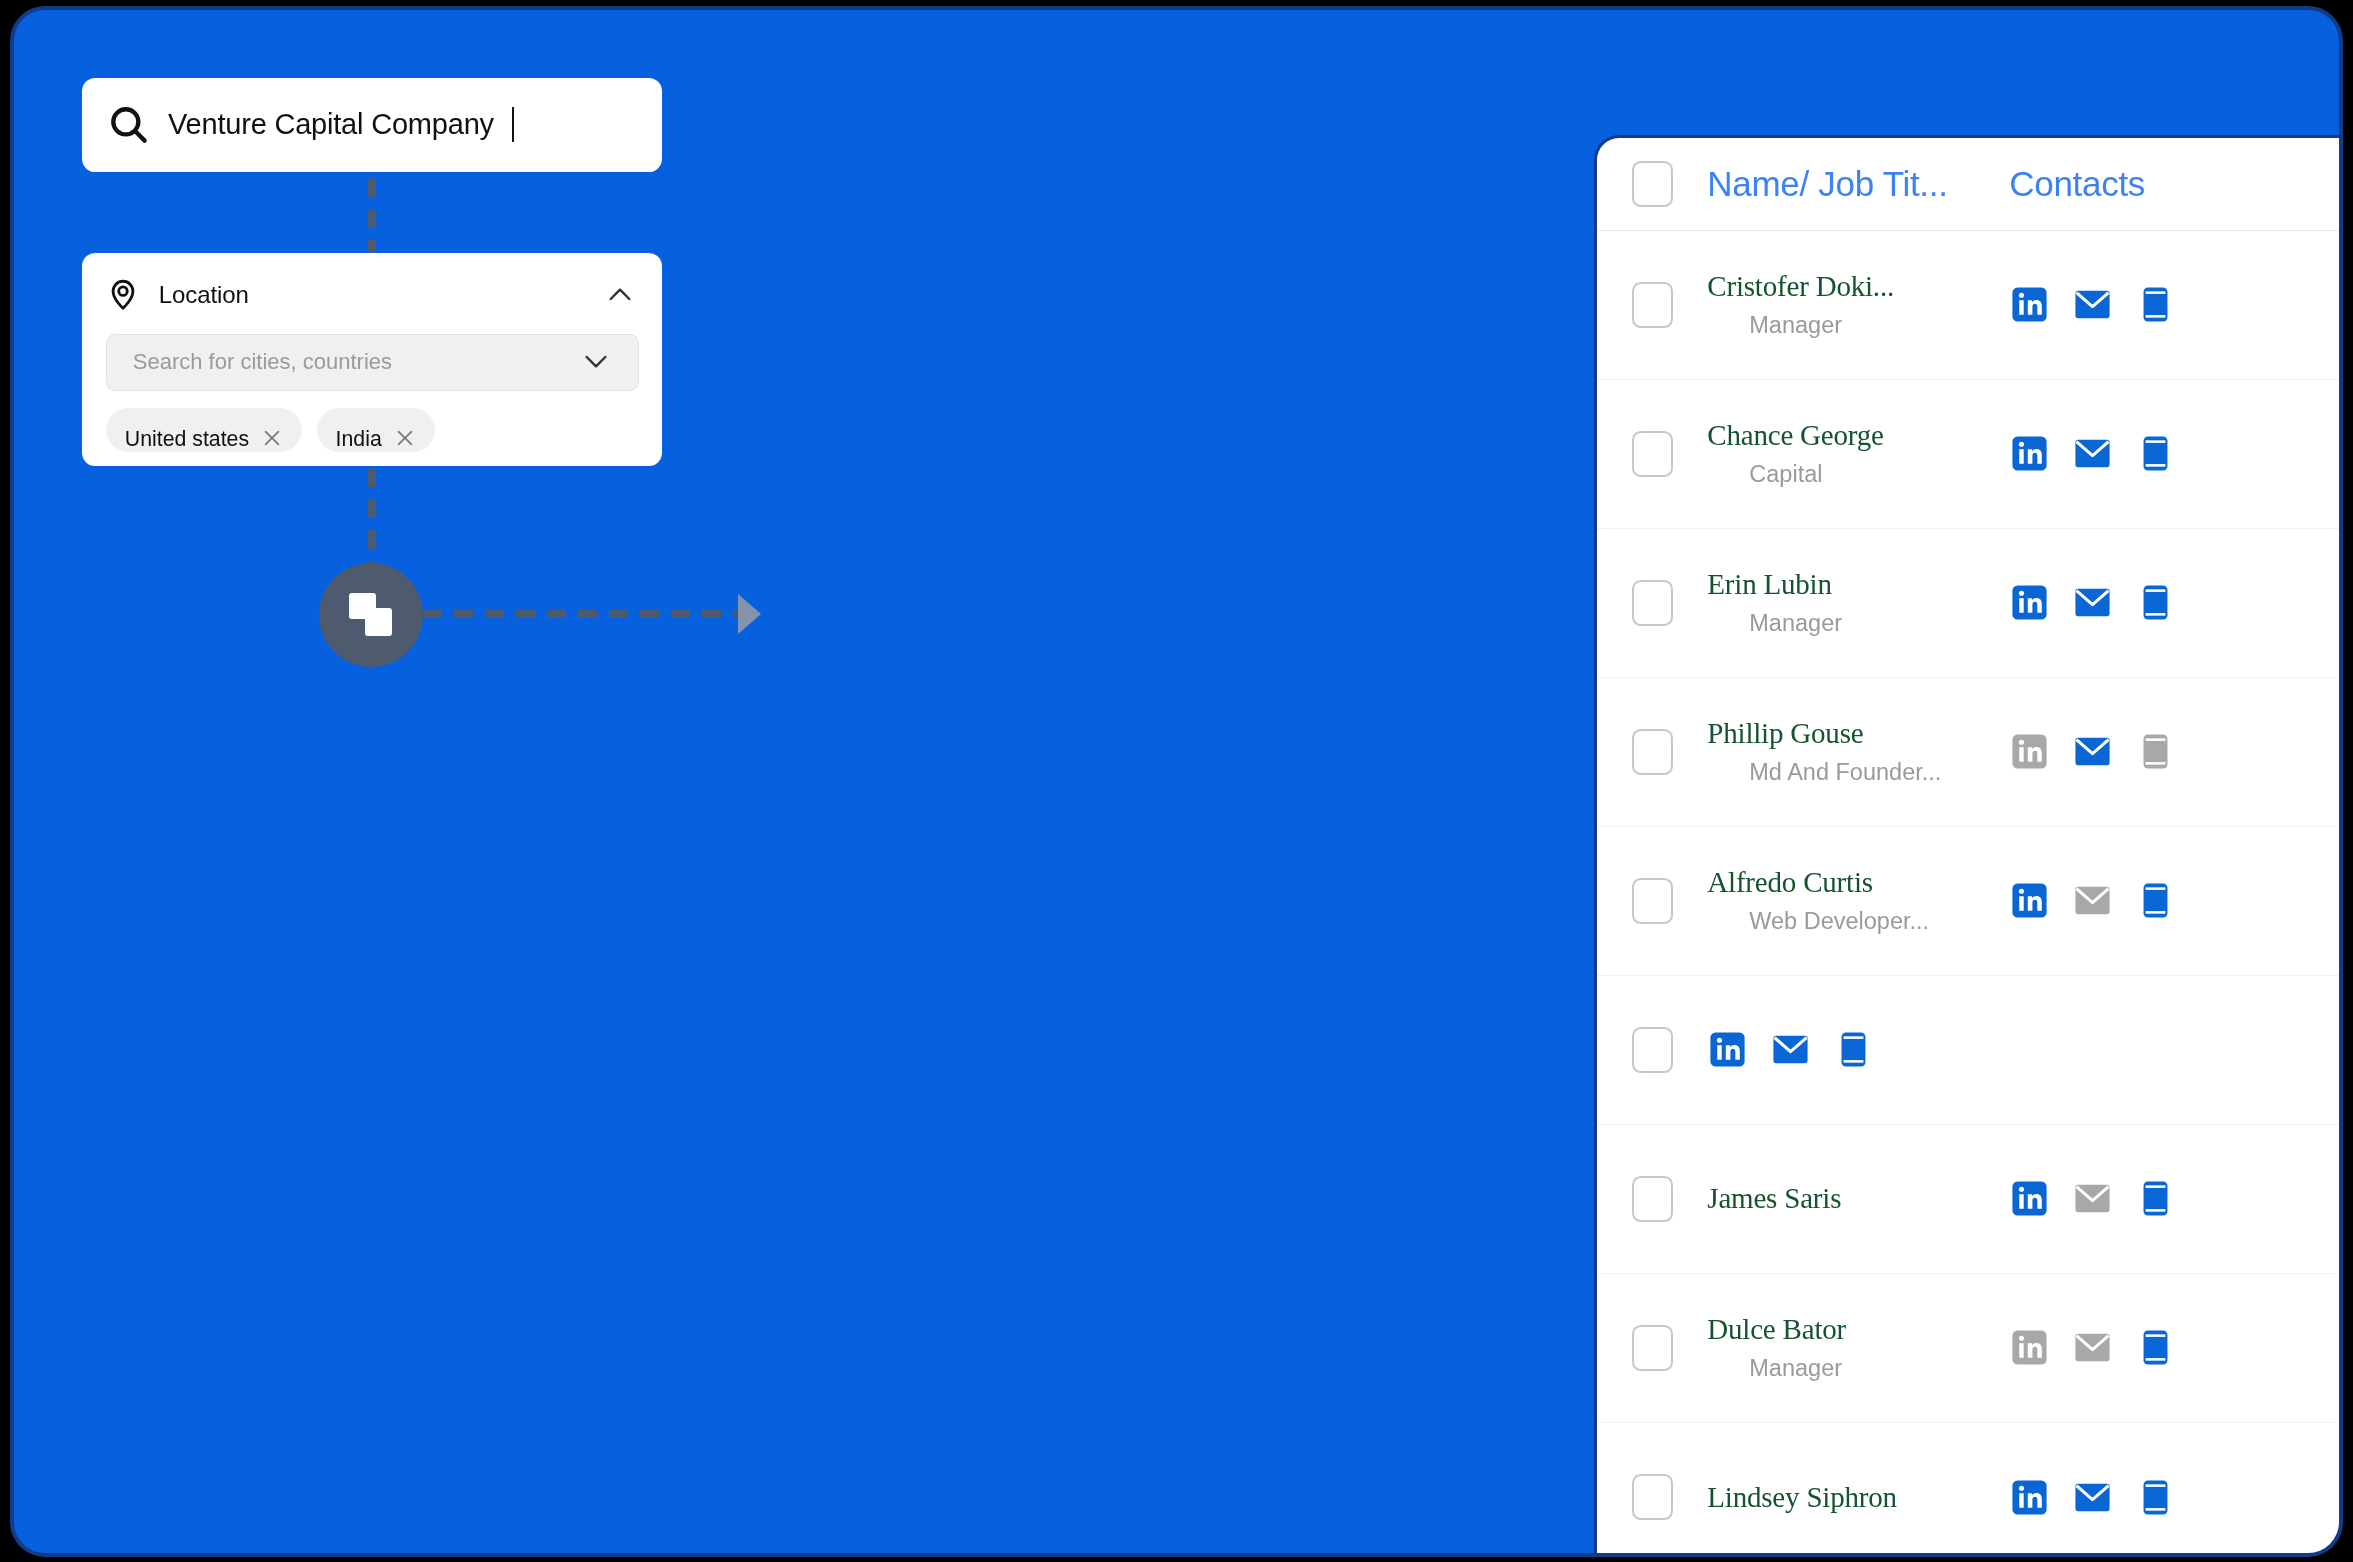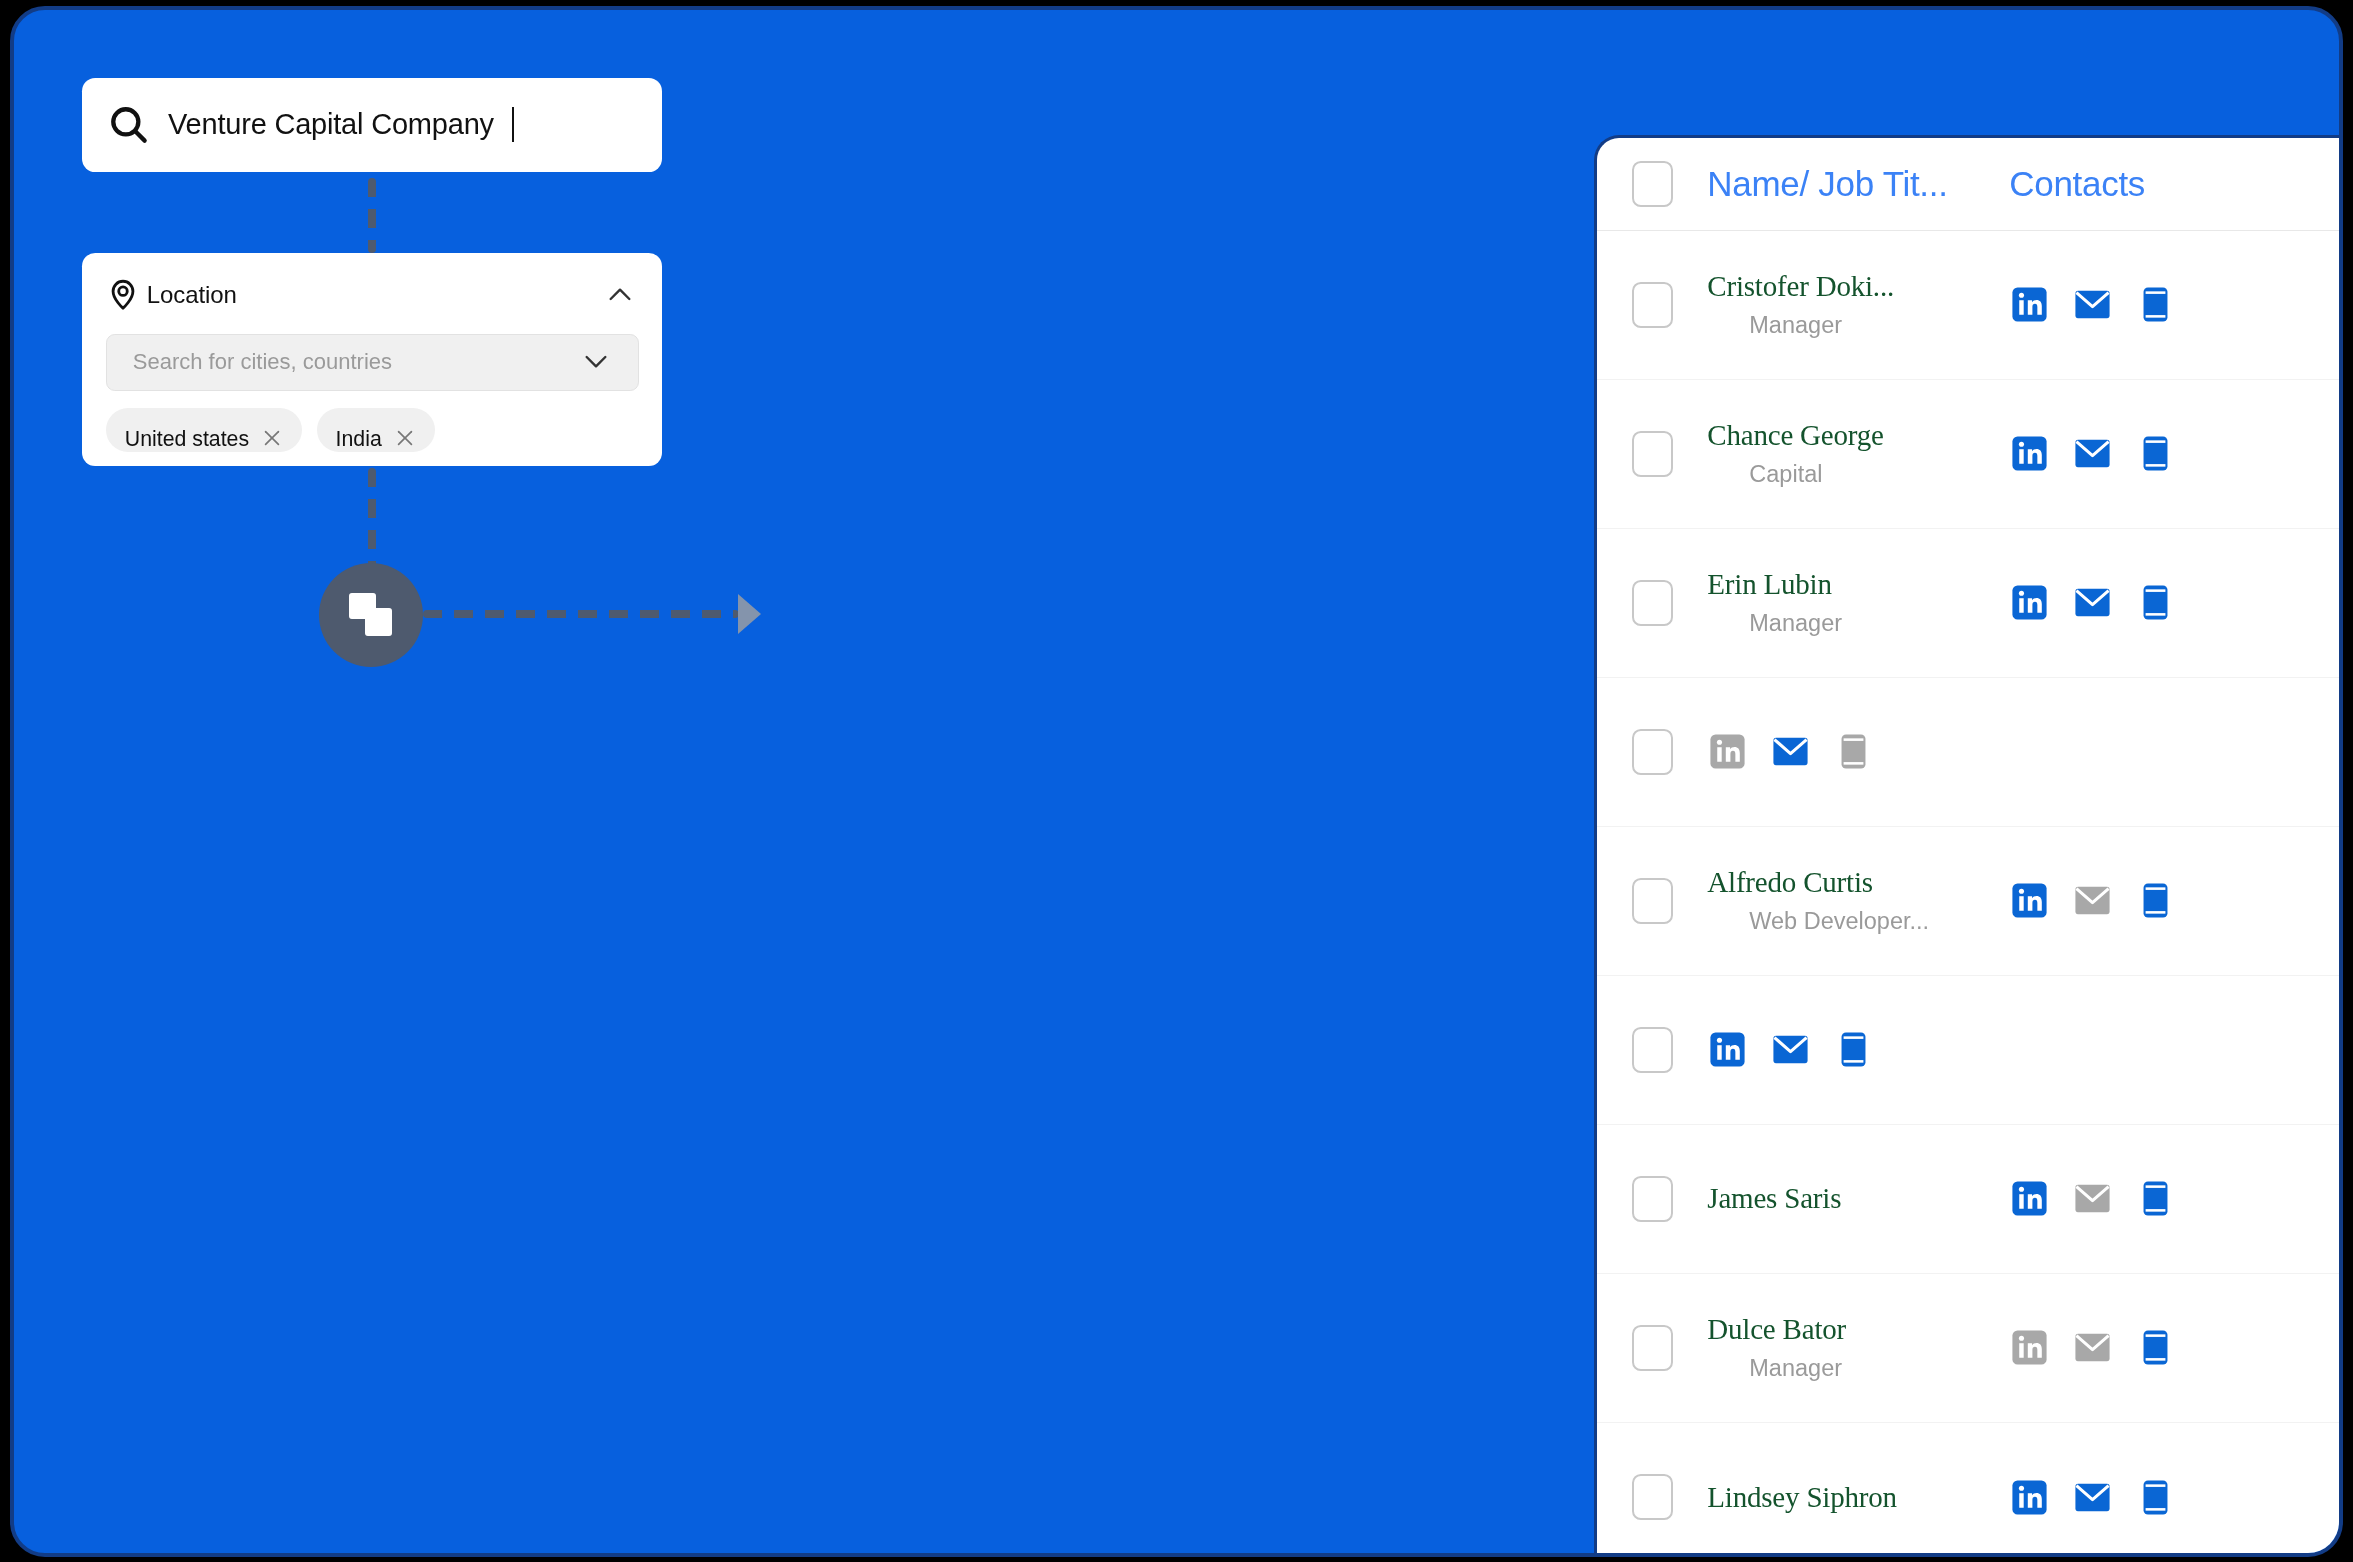--- a/index.html
+++ b/index.html
@@ -103,21 +103,21 @@
     top: 243px;
     width: 580px;
     height: 213px;
     background: #FFFFFF;
     border-radius: 13.2px;
     padding: 22px 23.5px 0 23.5px;
   }
   .loc-head {
     display: flex;
     align-items: center;
-    gap: 7px;
+    gap: 19px;
     height: 41px;
     justify-content: flex-end;
   }
   .loc-title {
     font-size: 24px;
     color: #111111;
     letter-spacing: -0.1px;
   }
   .collapse-btn {
     margin-left: auto;
@@ -448,20 +448,24 @@
                   <rect x="6.2" y="4.3" width="11.6" height="1.5" fill="#fff"></rect>
                   <rect x="6.2" y="18.2" width="11.6" height="1.5" fill="#fff"></rect>
                 </svg>
               </span>
             </div>
           </div>
           <div class="t-row">
             <div class="col-check">
               <span class="checkbox"></span>
             </div>
+            <div class="col-name">
+              <div class="name-main">Phillip Gouse</div>
+              <div class="name-sub">Md And Founder...</div>
+            </div>
             <div class="col-contacts">
               <span>
                 <svg class="ic" viewBox="0 0 24 24">
                   <rect x="2" y="2" width="20" height="20" rx="3" fill="#A8A8A8"></rect>
                   <rect x="6" y="9.5" width="2.6" height="8.5" fill="#fff"></rect>
                   <circle cx="7.3" cy="6.6" r="1.5" fill="#fff"></circle>
                   <path d="M11 18v-8.5h2.5v1.2c.5-.9 1.5-1.4 2.6-1.4 2 0 3.1 1.3 3.1 3.6V18h-2.6v-4.6c0-1.2-.4-1.9-1.4-1.9-.9 0-1.5.6-1.5 1.9V18z" fill="#fff"></path>
                 </svg>
               </span>
               <span>

